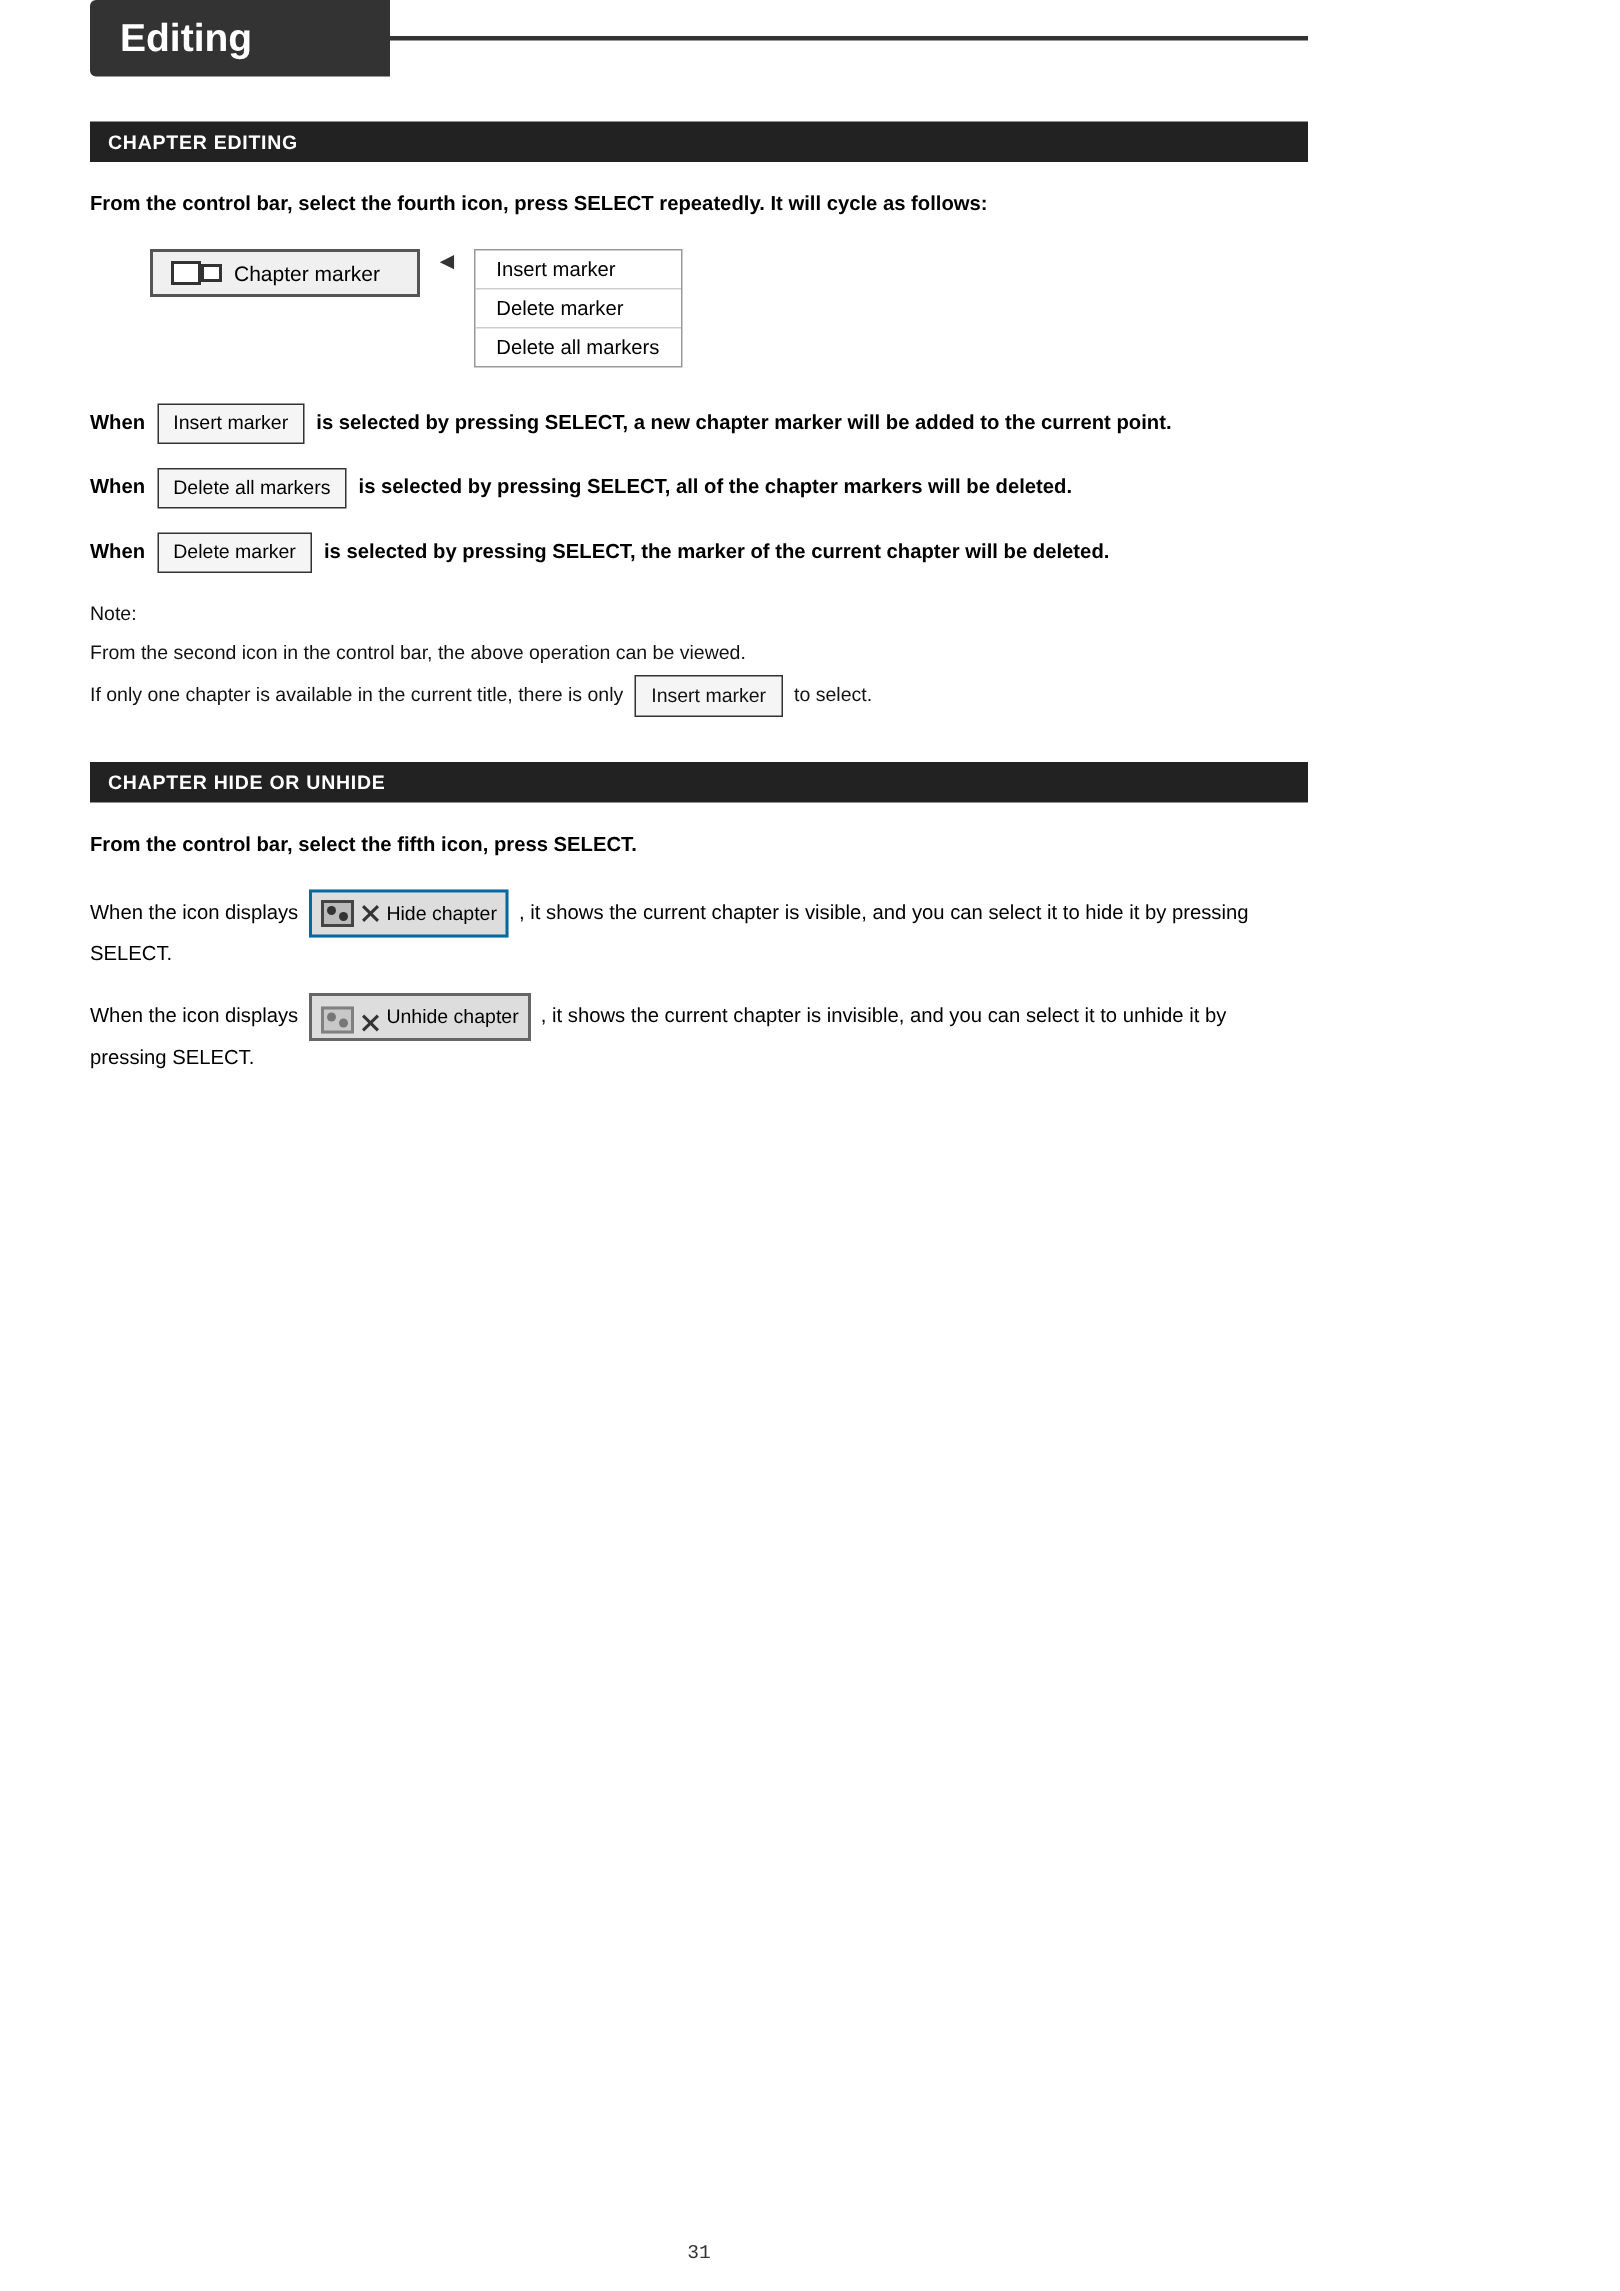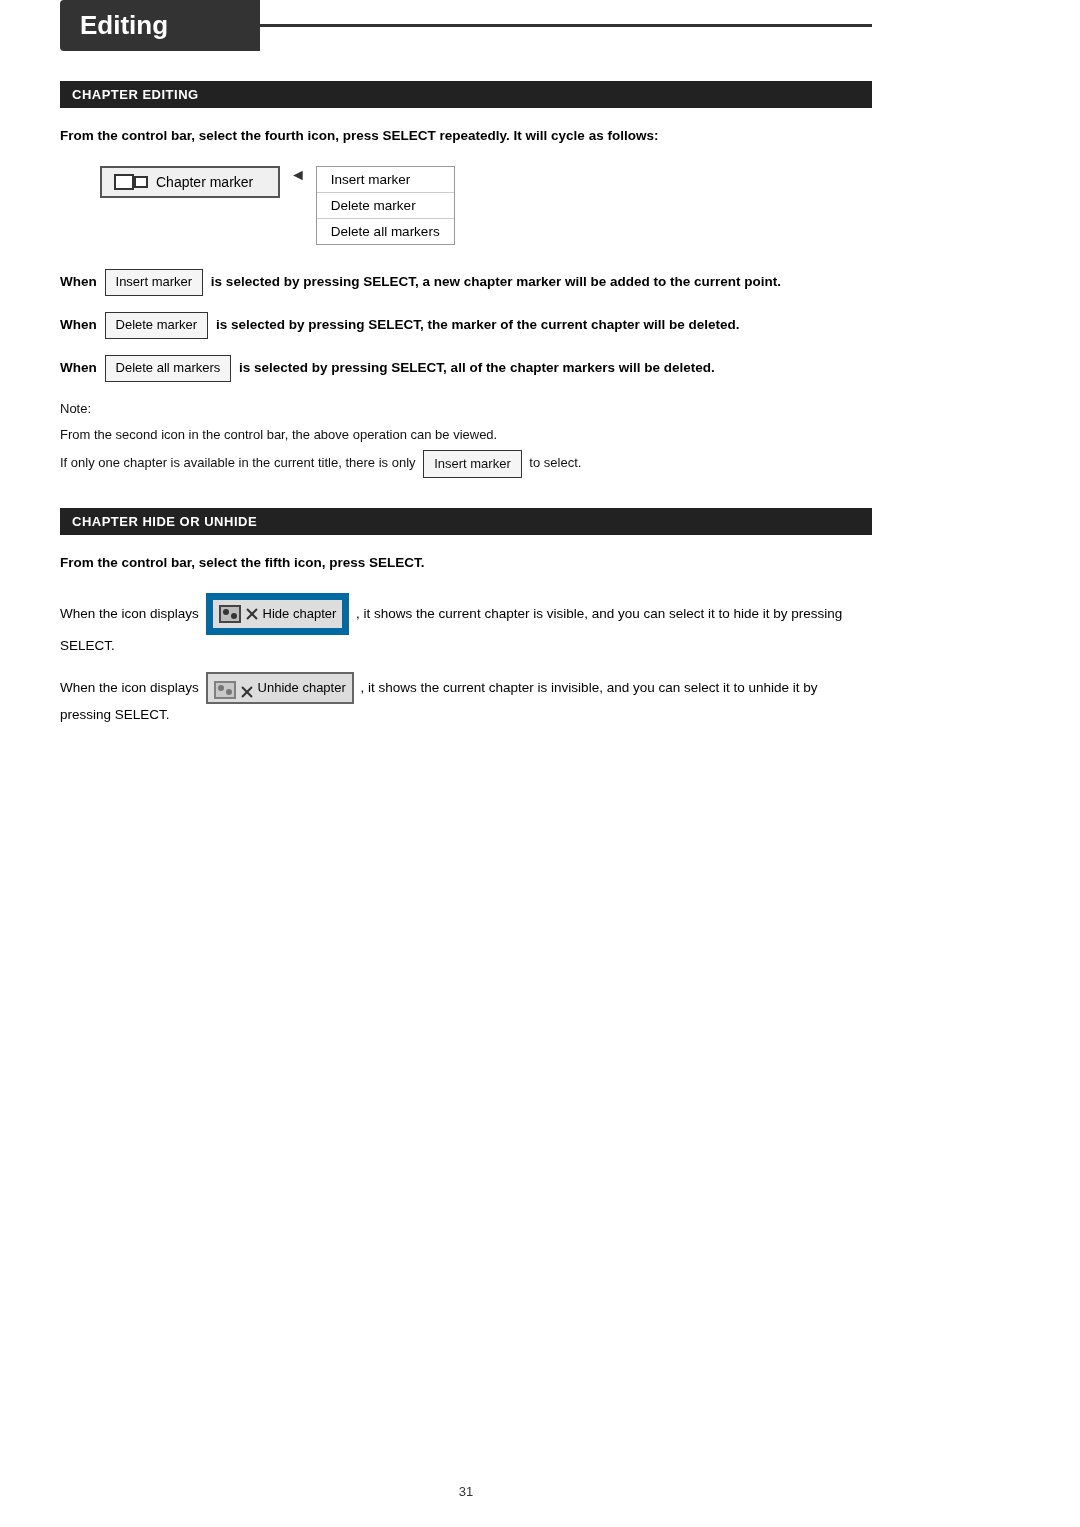--- a/index.html
+++ b/index.html
@@ -143,25 +143,26 @@
       color: #111;
       margin-bottom: 4px;
     }
 
     .note-block {
       margin-bottom: 30px;
     }
 
     .page-number {
       position: absolute;
-      bottom: 28px;
+      bottom: 18px;
       left: 50%;
       transform: translateX(-50%);
       font-size: 13px;
       color: #333;
+      font-family: Liberation Mono, monospace;
     }
 
     .chapter-marker-label {
       font-size: 14px;
       font-weight: normal;
     }
 
     .section-2 {
       margin-top: 10px;
     }
@@ -209,28 +210,28 @@
     </div>
 
     <p class="paragraph">
       <strong>When</strong>
       <span class="inline-badge">Insert marker</span>
       <strong>is selected by pressing SELECT, a new chapter marker will be added to the current  point.</strong>
     </p>
 
     <p class="paragraph">
       <strong>When</strong>
+      <span class="inline-badge">Delete all markers</span>
+      <strong>is selected by pressing SELECT, all of the chapter markers will be deleted.</strong>
+    </p>
+
+    <p class="paragraph">
+      <strong>When</strong>
       <span class="inline-badge">Delete marker</span>
       <strong>is selected by pressing SELECT, the marker of the current chapter will be deleted.</strong>
-    </p>
-
-    <p class="paragraph">
-      <strong>When</strong>
-      <span class="inline-badge">Delete all markers</span>
-      <strong>is selected by pressing SELECT, all of the chapter markers will be deleted.</strong>
     </p>
 
     <div class="note-block">
       <p class="note-text">Note:</p>
       <p class="note-text">From the second icon in the control bar, the above operation can be viewed.</p>
       <p class="note-text">
         <span>If only one chapter is available in the current title, there is only</span>
         <span class="inline-badge">Insert marker</span>
         <span>to select.</span>
       </p>
@@ -240,21 +241,21 @@
   <div class="section-content section-2">
     <div class="section-header">CHAPTER HIDE OR UNHIDE</div>
 
     <p class="intro-text">
       <strong>From the control bar, select the fifth icon, press SELECT.</strong>
     </p>
 
     <p class="hide-unhide-para">
       <span>When the icon displays</span>
       
-      <span style="display:inline-flex;align-items:center;border:7px solid #0369a1;background:#ddd;padding:3px 6px;vertical-align:middle;margin:0 3px;gap:4px;">
+      <span style="display:inline-flex;align-items:center;border:2px solid #0369a1;background:#ddd;padding:3px 6px;vertical-align:middle;margin:0 3px;gap:4px;">
         <span style="display:inline-block;width:22px;height:18px;border:2px solid #444;background:#bbb;position:relative;vertical-align:middle;">
           <span style="position:absolute;width:6px;height:6px;border-radius:50%;background:#333;top:2px;left:2px;display:block;"></span>
           <span style="position:absolute;width:6px;height:6px;border-radius:50%;background:#333;bottom:2px;right:2px;display:block;"></span>
         </span>
         <span style="display:inline-block;width:14px;height:14px;position:relative;vertical-align:middle;">
           <span style="position:absolute;width:100%;height:2px;background:#333;top:50%;left:0;transform:translateY(-50%) rotate(45deg);display:block;"></span>
           <span style="position:absolute;width:100%;height:2px;background:#333;top:50%;left:0;transform:translateY(-50%) rotate(-45deg);display:block;"></span>
         </span>
         <span class="inline-badge" style="border:none;background:transparent;padding:0;margin:0;font-size:13px;">Hide chapter</span>
       </span>

